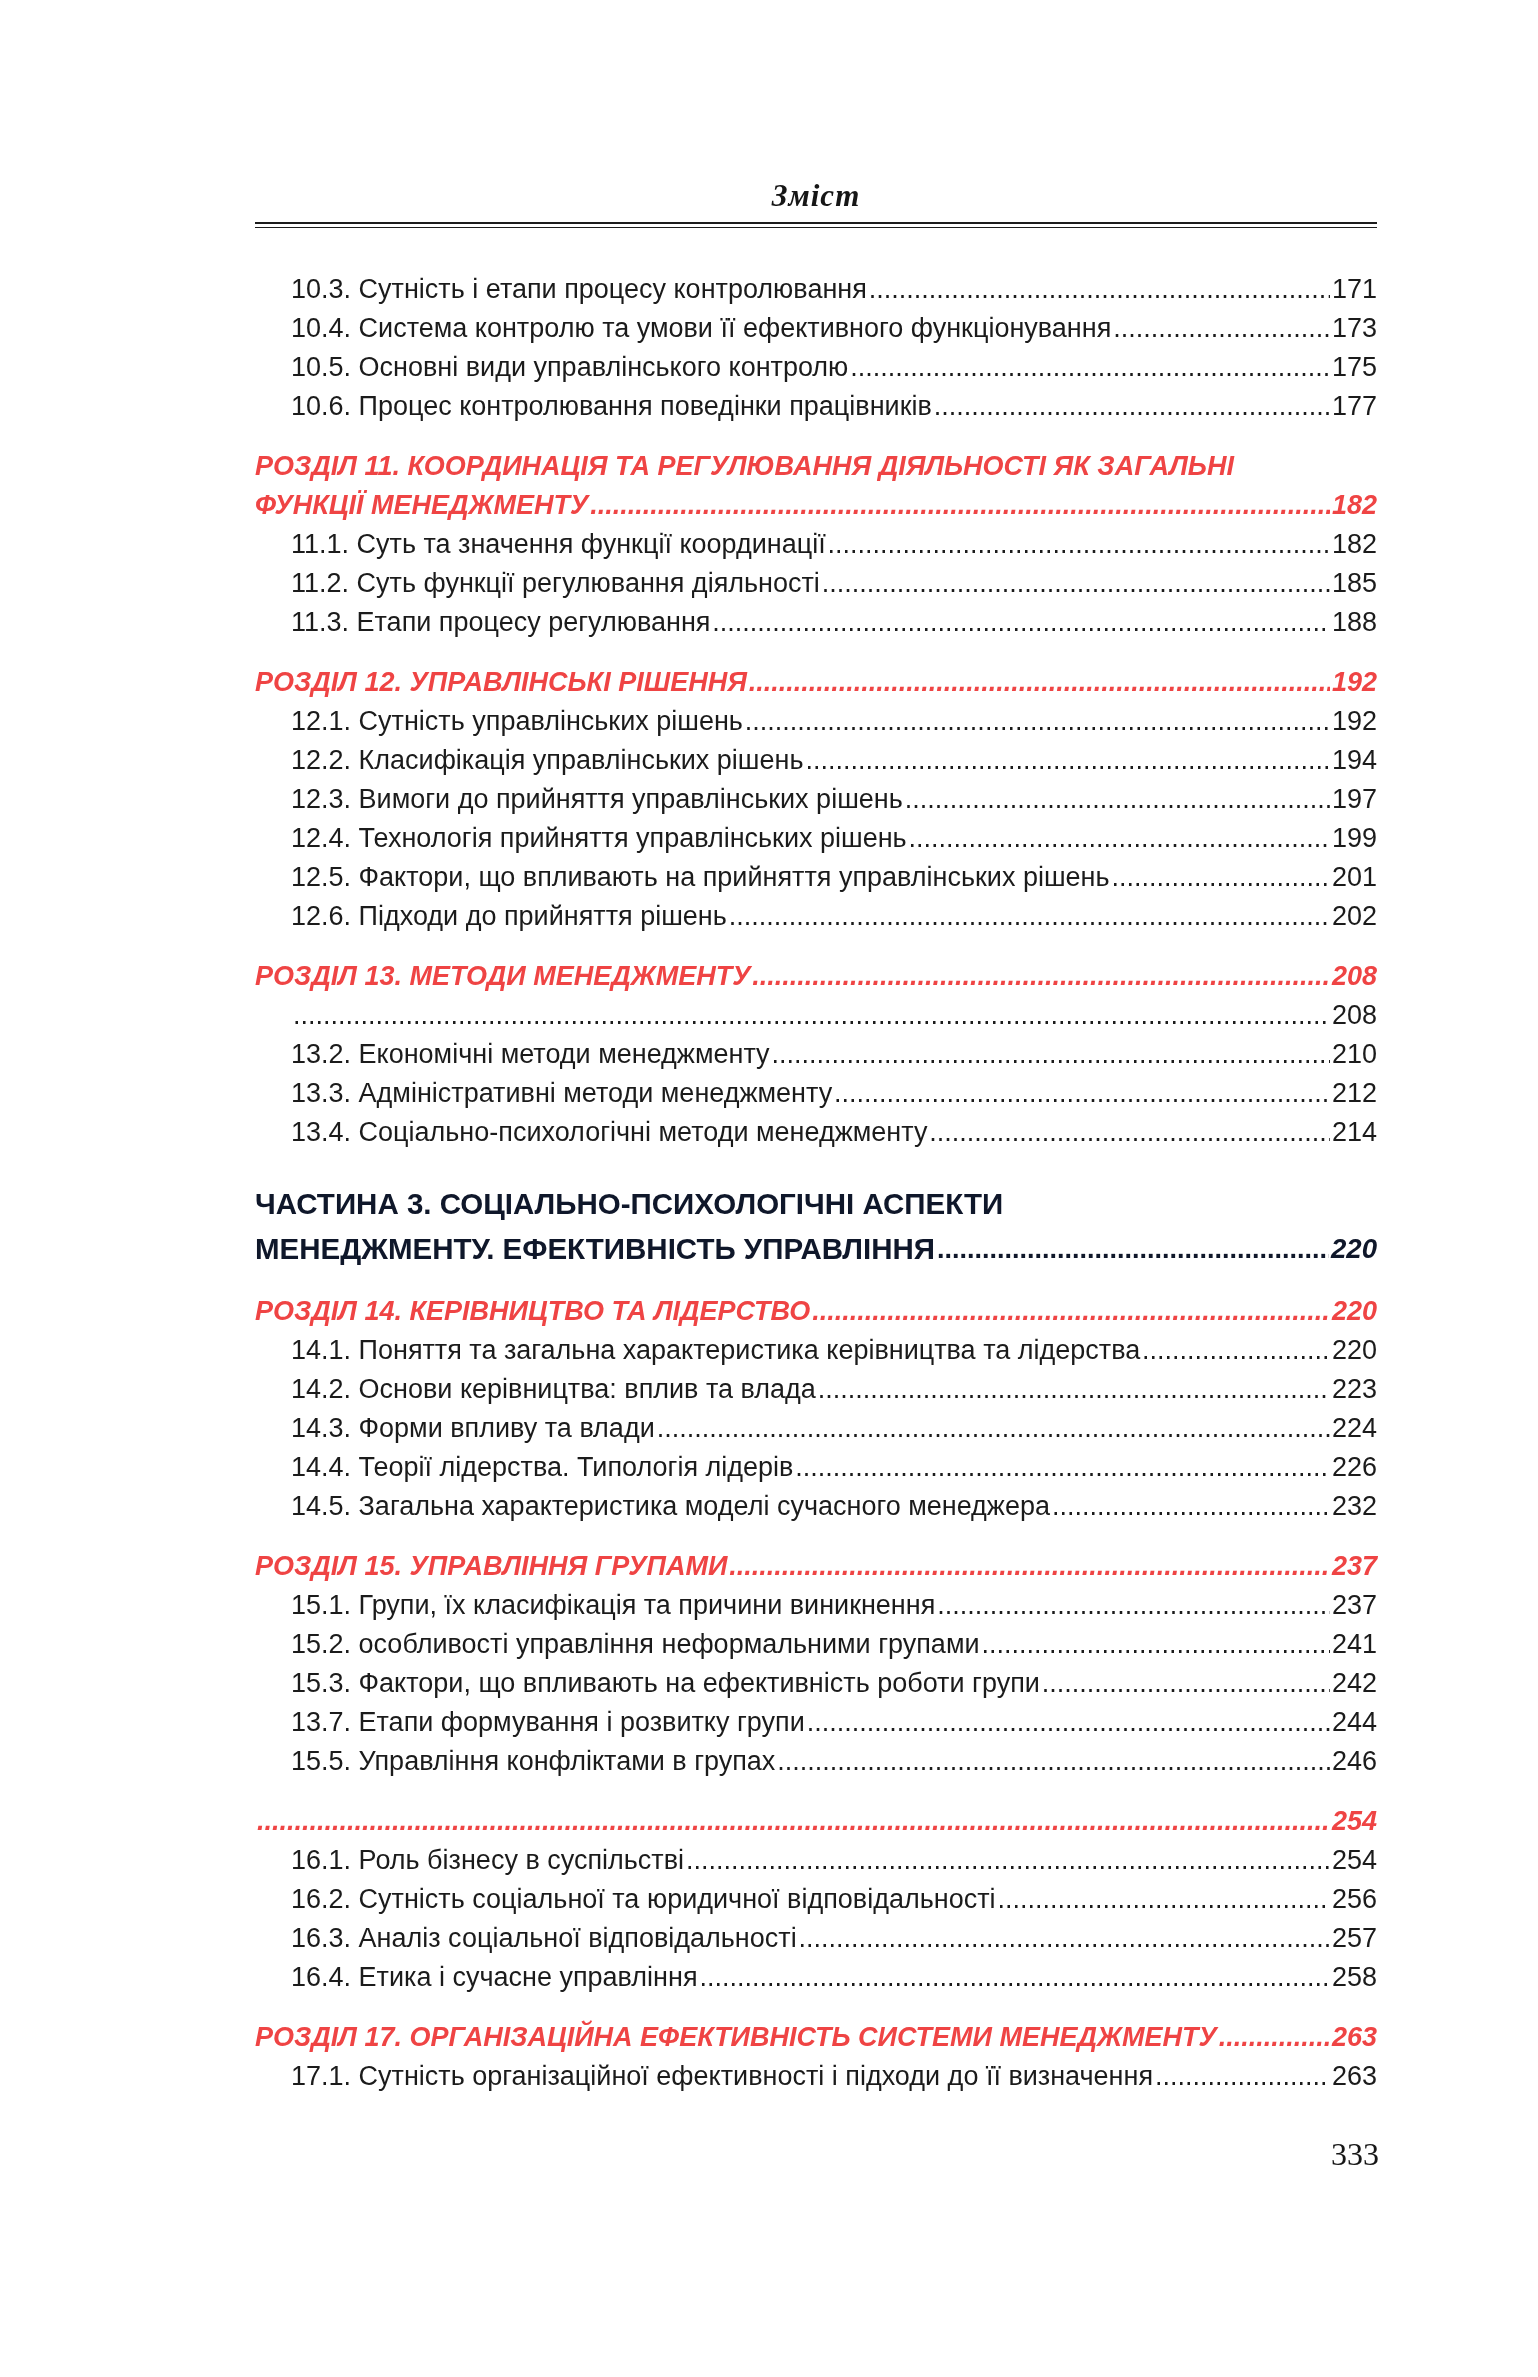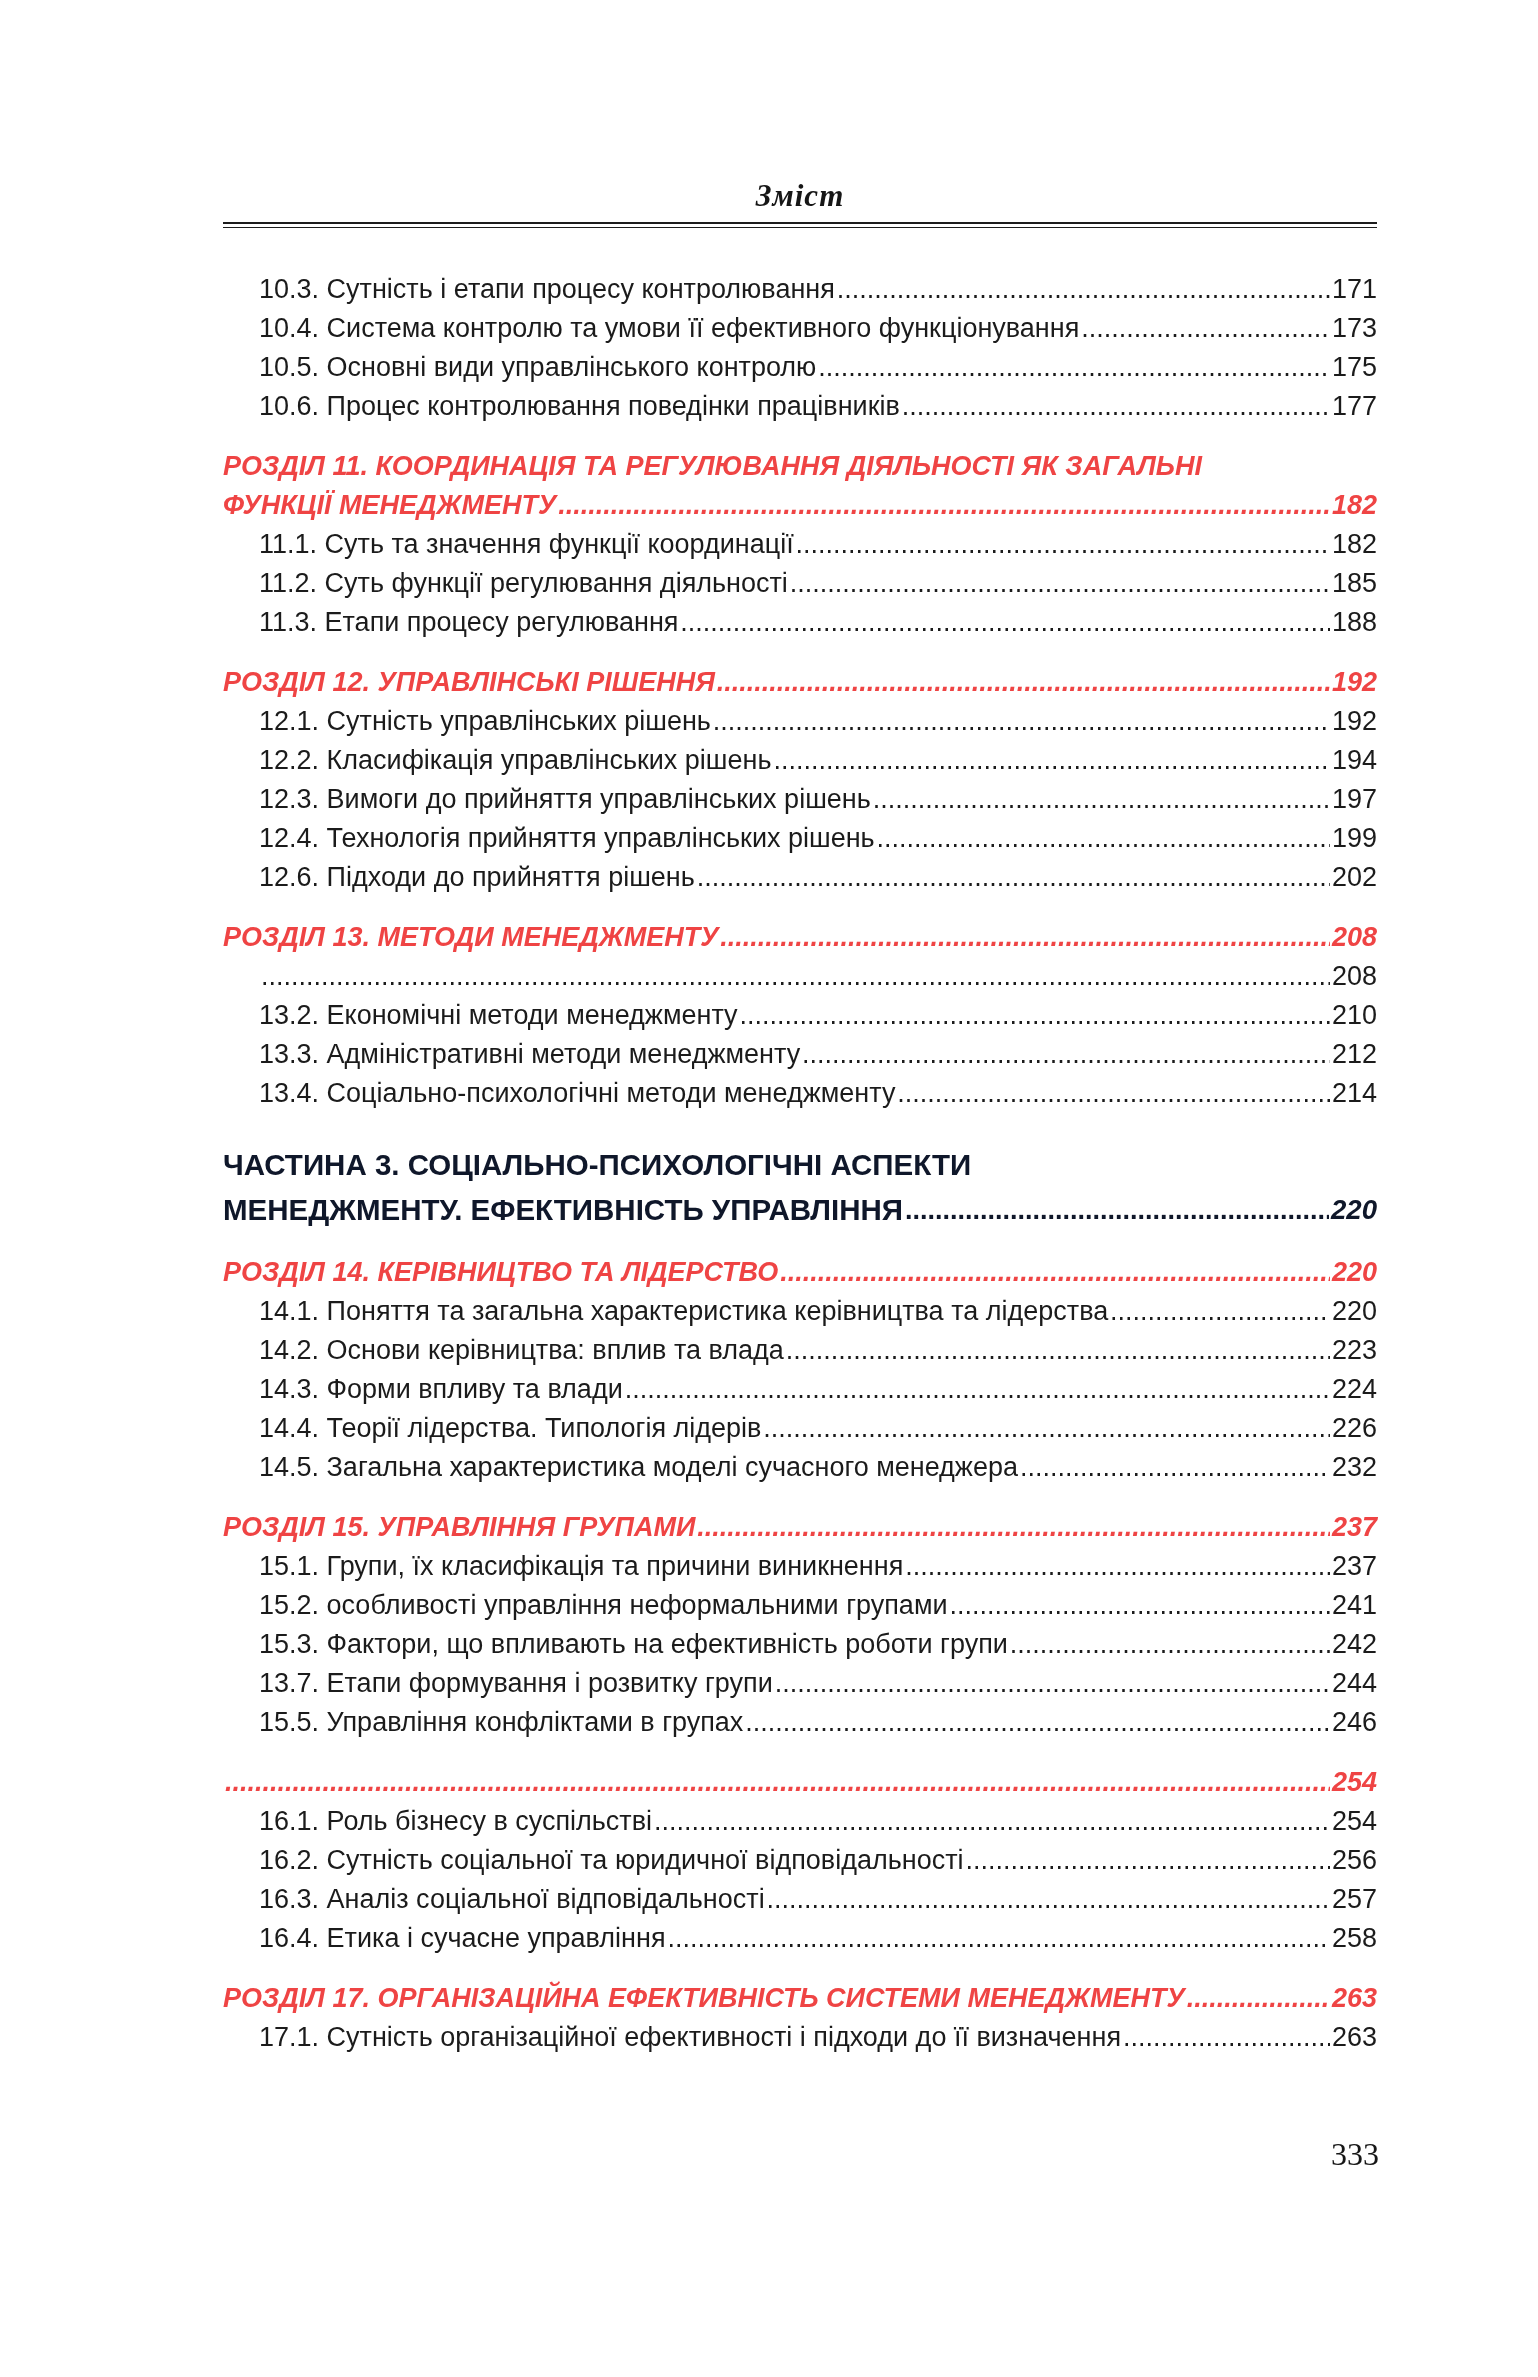--- a/index.html
+++ b/index.html
@@ -9,20 +9,21 @@
     height: 2378px;
     position: relative;
     overflow: hidden;
     font-family: "Liberation Sans", sans-serif;
     color: #1b1b1b;
   }
   .page {
     position: absolute;
     inset: 0;
     padding: 177px 162px 0 223px;
+    margin-left: 32px;
   }
   .page-header-title {
     text-align: center;
     font-family: "Liberation Serif", serif;
     font-weight: bold;
     font-style: italic;
     font-size: 31px;
     line-height: 38px;
     letter-spacing: 1px;
     color: #161616;
@@ -169,20 +170,25 @@
           <span class="toc-text">12.3. Вимоги до прийняття управлінських рішень</span>
           <span class="leader"></span>
           <span class="toc-page">197</span>
         </div>
         <div class="toc-row toc-entry">
           <span class="toc-text">12.4. Технологія прийняття управлінських рішень</span>
           <span class="leader"></span>
           <span class="toc-page">199</span>
         </div>
         <div class="toc-row toc-entry">
+          <span class="toc-text">12.5. Фактори, що впливають на прийняття управлінських рішень</span>
+          <span class="leader"></span>
+          <span class="toc-page">201</span>
+        </div>
+        <div class="toc-row toc-entry">
           <span class="toc-text">12.6. Підходи до прийняття рішень</span>
           <span class="leader"></span>
           <span class="toc-page">202</span>
         </div>
       </section>
       <section class="toc-section">
         <div class="toc-heading chapter">
           <div class="toc-row toc-heading-row">
             <span class="toc-text">РОЗДІЛ 13. МЕТОДИ МЕНЕДЖМЕНТУ</span>
             <span class="leader"></span>

